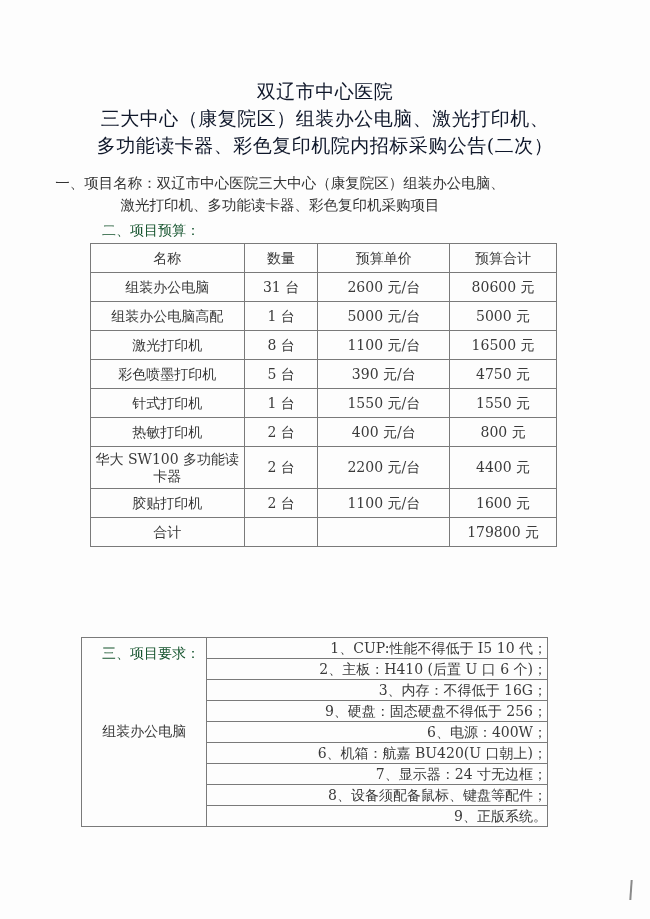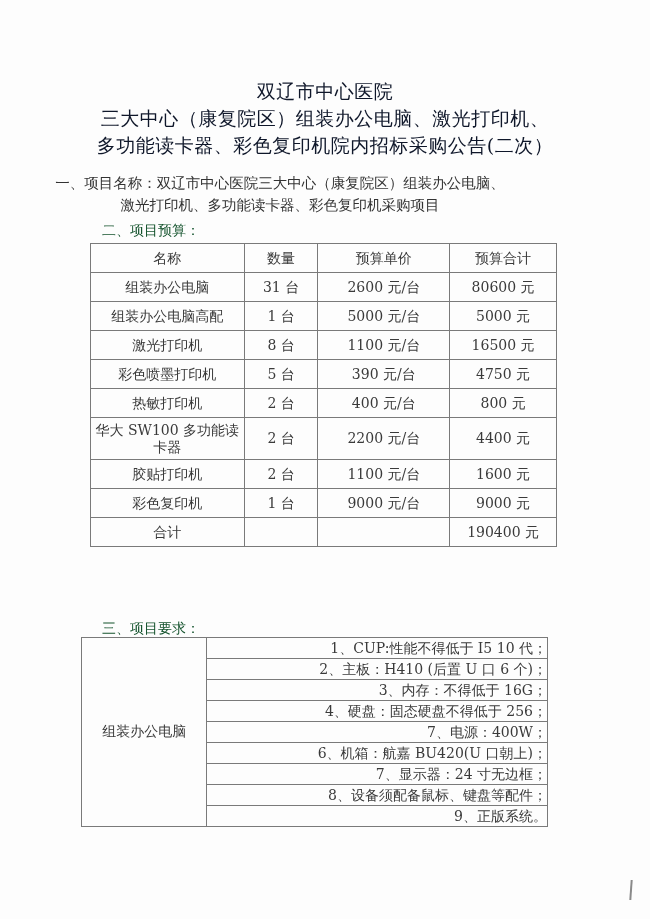--- a/index.html
+++ b/index.html
@@ -42,21 +42,21 @@
       color: #333;
     }
     .section-1 div { white-space: nowrap; }
     .heading {
       position: absolute;
       font-size: 14px;
       color: #14532d;
       white-space: nowrap;
     }
     .h2 { left: 102px; top: 222px; }
-    .h3 { left: 102px; top: 620px; font-family: Liberation Mono, monospace; }
+    .h3 { left: 102px; top: 645px; font-family: Liberation Mono, monospace; }
 
     table {
       border-collapse: collapse;
       position: absolute;
     }
     td, th {
       border: 1.3px solid #7a7a7a;
       font-weight: normal;
       color: #3a3a3a;
       padding: 0;
@@ -158,51 +158,51 @@
     <td>1100 元/台</td>
     <td>16500 元</td>
   </tr>
   <tr class="r-normal">
     <td>彩色喷墨打印机</td>
     <td>5 台</td>
     <td>390 元/台</td>
     <td>4750 元</td>
   </tr>
   <tr class="r-normal">
+    <td>针式打印机</td>
+    <td>1 台</td>
+    <td>1550 元/台</td>
+    <td>1550 元</td>
+  </tr>
+  <tr class="r-normal">
     <td>热敏打印机</td>
     <td>2 台</td>
     <td>400 元/台</td>
     <td>800 元</td>
   </tr>
   <tr class="r-tall">
     <td>
       <div>华大 SW100 多功能读</div>
       <div>卡器</div>
     </td>
     <td>2 台</td>
     <td>2200 元/台</td>
     <td>4400 元</td>
   </tr>
   <tr class="r-normal">
     <td>胶贴打印机</td>
     <td>2 台</td>
     <td>1100 元/台</td>
     <td>1600 元</td>
   </tr>
-  <tr class="r-normal">
-    <td>彩色复印机</td>
-    <td>1 台</td>
-    <td>9000 元/台</td>
-    <td>9000 元</td>
-  </tr>
   <tr class="r-total">
     <td>合计</td>
     <td></td>
     <td></td>
-    <td>190400 元</td>
+    <td>179800 元</td>
   </tr>
 </tbody>
   </table>
 
 <div class="heading h3">三、项目要求：</div>
 
 <table class="reqs">
   <colgroup>
       <col class="c1">
       <col class="c2">
@@ -212,24 +212,24 @@
     <td class="cat" rowspan="9">组装办公电脑</td>
     <td class="item">1、CUP:性能不得低于 I5 10 代；</td>
   </tr>
   <tr>
     <td class="item">2、主板：H410 (后置 U 口 6 个)；</td>
   </tr>
   <tr>
     <td class="item">3、内存：不得低于 16G；</td>
   </tr>
   <tr>
-    <td class="item">4、硬盘：固态硬盘不得低于 256；</td>
-  </tr>
-  <tr>
-    <td class="item">7、电源：400W；</td>
+    <td class="item">9、硬盘：固态硬盘不得低于 256；</td>
+  </tr>
+  <tr>
+    <td class="item">6、电源：400W；</td>
   </tr>
   <tr>
     <td class="item">6、机箱：航嘉 BU420(U 口朝上)；</td>
   </tr>
   <tr>
     <td class="item">7、显示器：24 寸无边框；</td>
   </tr>
   <tr>
     <td class="item">8、设备须配备鼠标、键盘等配件；</td>
   </tr>

